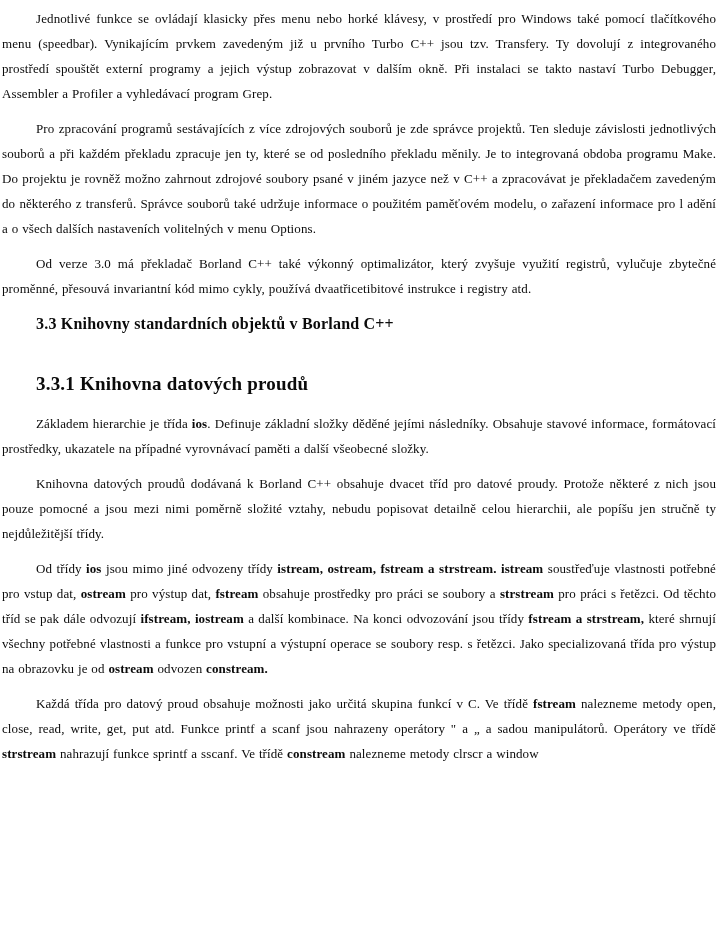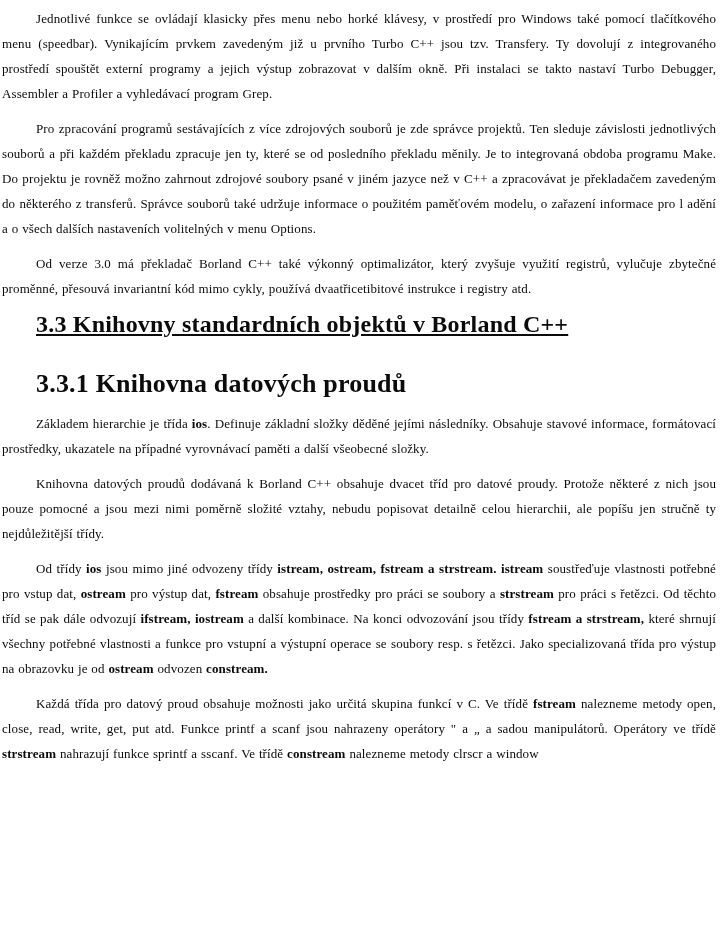--- a/index.html
+++ b/index.html
@@ -29,27 +29,26 @@
     text-indent: 34px;
     letter-spacing: 0.1px;
     word-spacing: 0.5px;
   }
   .heading {
     font-weight: bold;
     letter-spacing: 0.2px;
   }
   .h-section {
     margin: 8px 0 34px 34px;
-    font-size: 24px;
+    font-size: 16px;
     line-height: 26px;
-    text-decoration: underline;
   }
   .h-subsection {
     margin: 0 0 14px 34px;
-    font-size: 26px;
+    font-size: 19px;
     line-height: 26px;
   }
   .bold {
     font-weight: bold;
   }
 </style>
 </head>
 <body>
 
 <div class="page">

